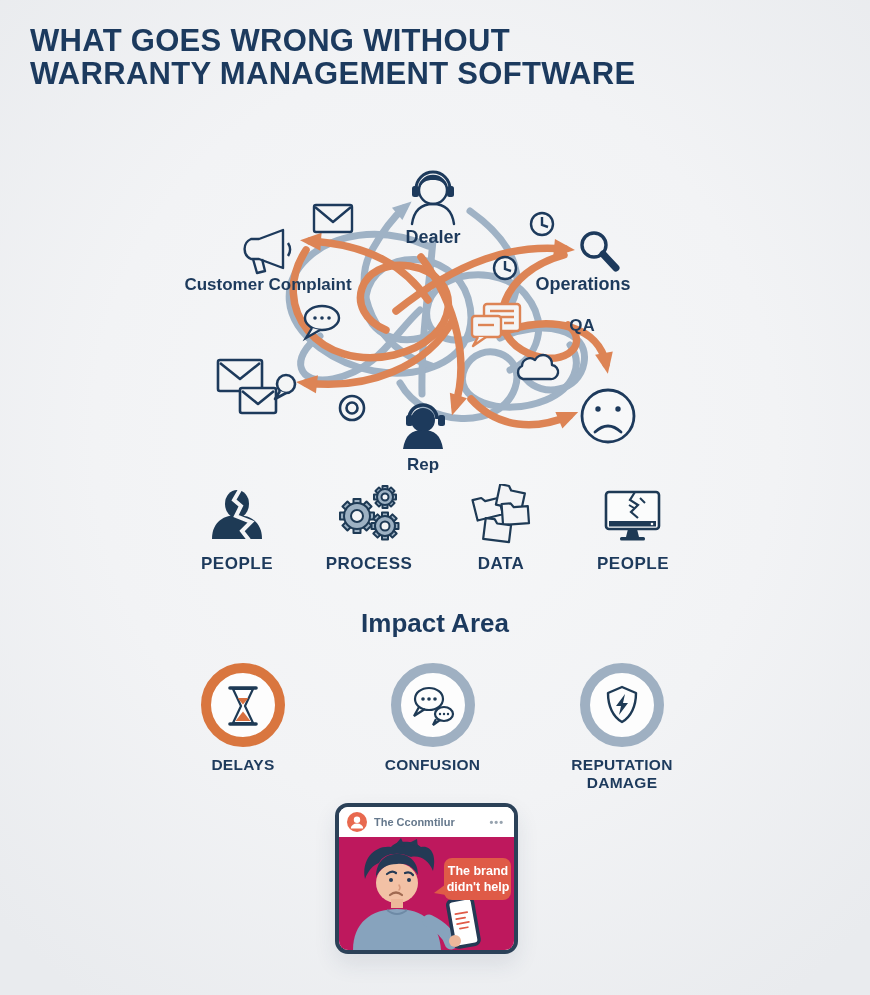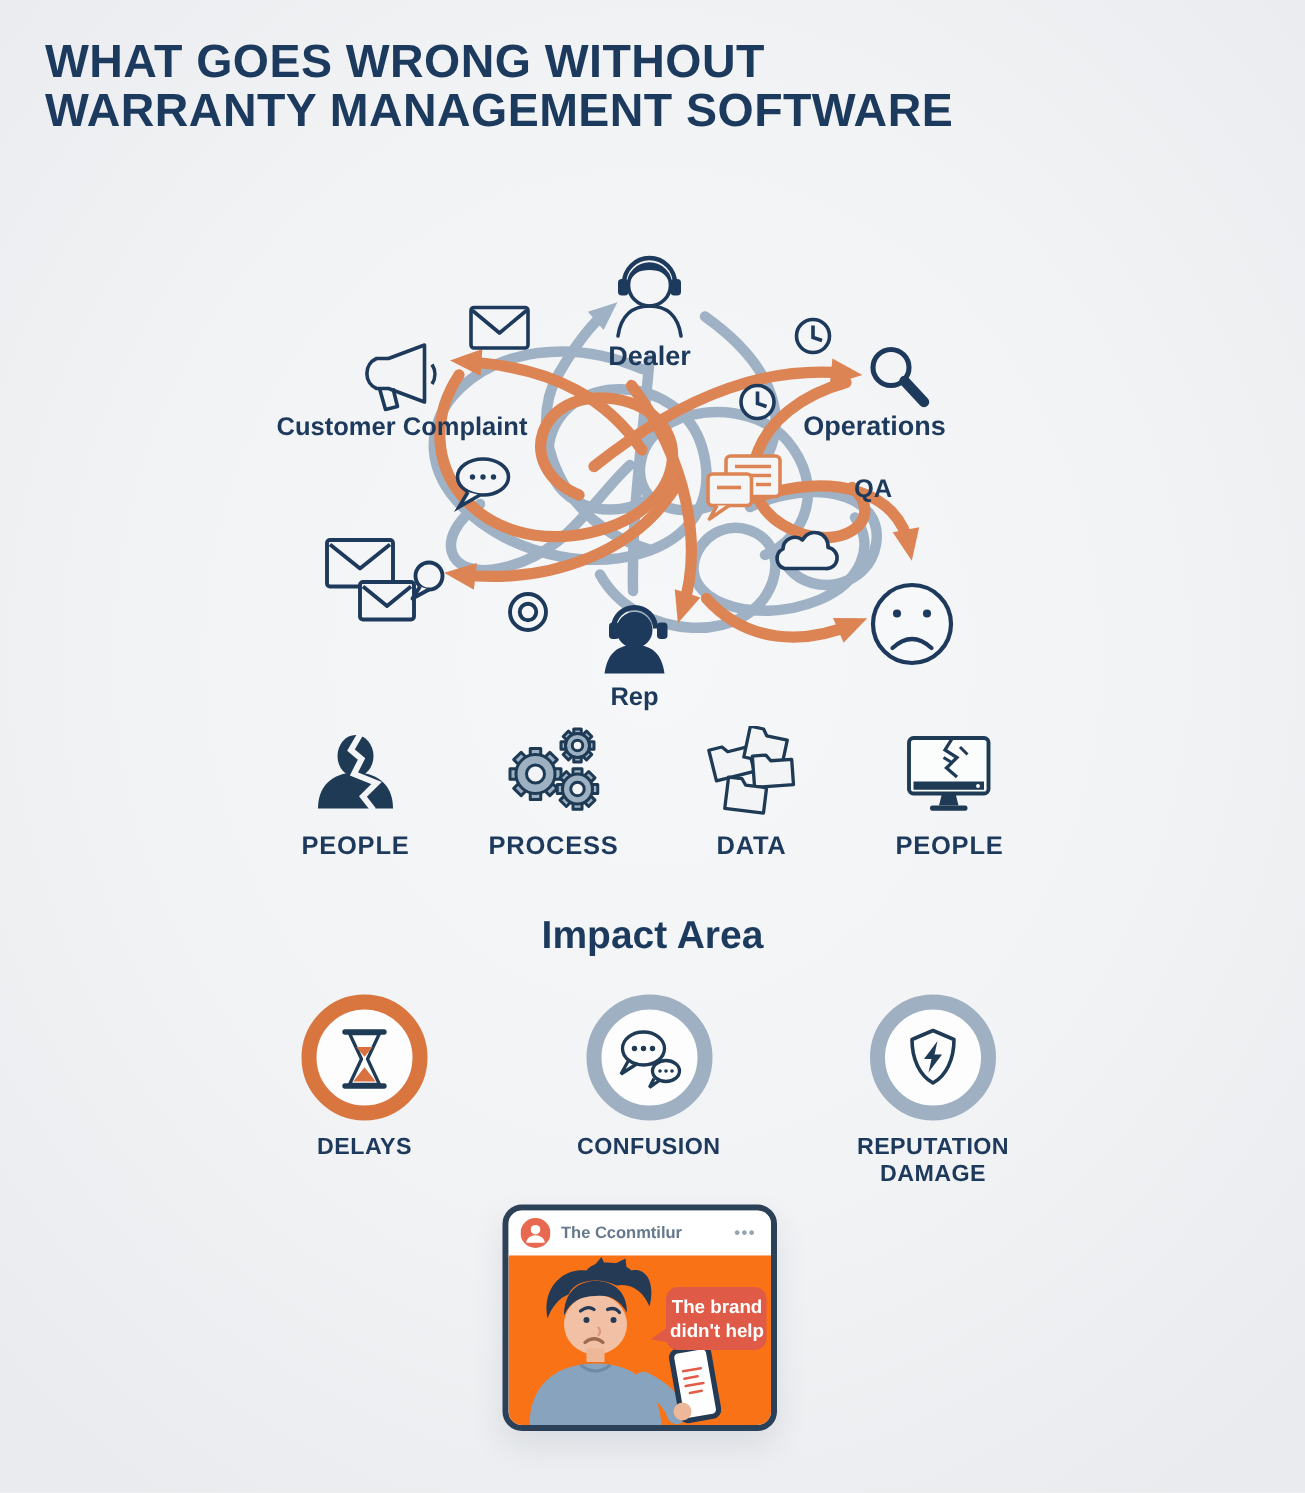--- a/index.html
+++ b/index.html
@@ -50,21 +50,21 @@
     box-shadow:0 10px 22px rgba(40,60,90,.10);
     overflow:hidden;box-sizing:border-box;
   }
   .card-header{
     position:absolute;left:0;top:0;width:100%;height:30px;background:#ffffff;
     border-bottom:1px solid #ececec;display:flex;align-items:center;
   }
   .card-header .avatar{margin-left:8px;flex:0 0 auto;display:flex;}
   .card-header .author{margin-left:7px;font-size:11px;font-weight:700;color:#65788c;flex:1 1 auto;}
   .card-header .menu{margin-right:10px;font-size:11px;font-weight:700;color:#97a3af;letter-spacing:1px;}
-  .card-body{position:absolute;left:0;top:30px;width:178px;height:113px;background:#f97316;}
+  .card-body{position:absolute;left:0;top:30px;width:178px;height:113px;background:#be185d;}
 </style>
 </head>
 <body>
 
 <div class="stage">
 
   <div class="title">
     <div>WHAT GOES WRONG WITHOUT</div>
     <div>WARRANTY MANAGEMENT SOFTWARE</div>
   </div>

